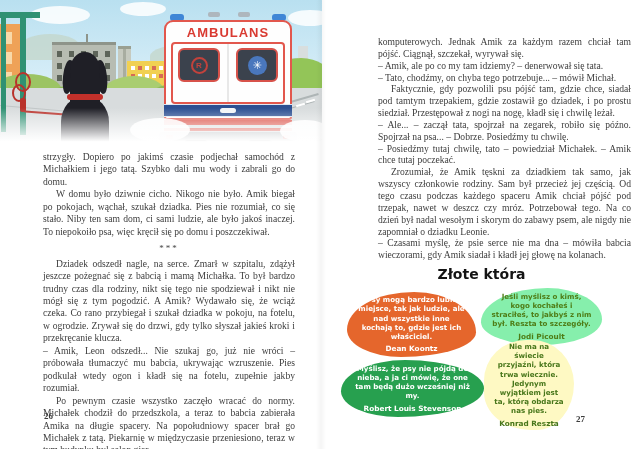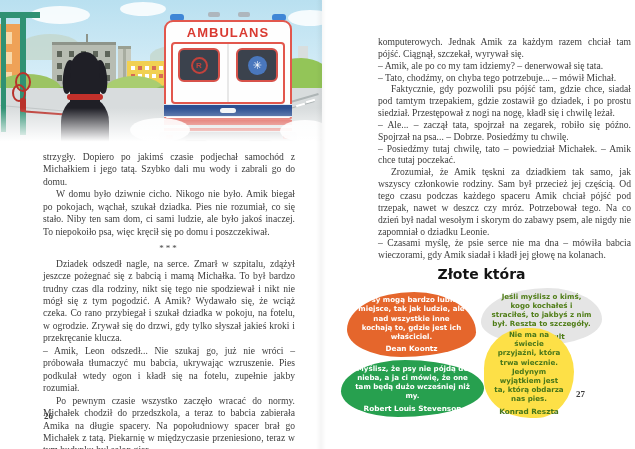--- a/index.html
+++ b/index.html
@@ -73,36 +73,36 @@
   
   .page-text{position:absolute;text-align:justify;font-size:9.6px;line-height:12.45px;color:#3c3c3c;}
   .page-text p{margin:0;}
   .page-text p.indent{text-indent:13px;}
   .left-text{left:43px;top:151px;width:252px;}
   .right-text{left:355px;top:36px;width:253px;line-height:11.85px;margin-left:23px;}
   .separator{text-align:center;letter-spacing:2px;font-size:9px;margin:4px 0 3px 0;color:#444;}
   .pagenum{position:absolute;font-size:9px;font-weight:bold;color:#3c3c3c;
            font-family:"Liberation Serif",serif;}
   .pagenum.left{left:44px;top:411px;}
-  .pagenum.right{left:576px;top:389px;}
+  .pagenum.right{left:576px;top:414px;}
   
   .quotes-heading{position:absolute;left:355px;top:266px;width:253px;text-align:center;
                   font-family:"DejaVu Sans",sans-serif;font-weight:bold;font-size:14px;color:#141414;}
   .bubble{position:absolute;box-sizing:border-box;
           font-family:"DejaVu Sans",sans-serif;font-weight:bold;font-size:7.1px;
           line-height:1.3;text-align:center;display:flex;flex-direction:column;justify-content:center;}
   .bubble p{margin:0;padding:0 10px;}
   .bubble .author{margin-top:3px;font-size:7.3px;}
   .bubble.orange{left:347px;top:292px;width:129px;height:65px;background:#e5662c;color:#ffffff;
                  border-radius:52% 48% 58% 42% / 58% 62% 38% 42%;}
-  .bubble.lime{left:481px;top:288px;width:121px;height:57px;background:#e5e5e5;color:#4e7c15;
+  .bubble.lime{left:481px;top:288px;width:121px;height:57px;background:#86efac;color:#4e7c15;
                border-radius:55% 45% 50% 50% / 60% 55% 45% 40%;}
   .bubble.green{left:341px;top:360px;width:143px;height:57px;background:#27a04f;color:#ffffff;
                 border-radius:45% 55% 60% 40% / 55% 50% 50% 45%;}
-  .bubble.yellow{left:484px;top:328px;width:90px;height:90px;background:#fde047;color:#47761a;
+  .bubble.yellow{left:484px;top:340px;width:90px;height:90px;background:#fef9c3;color:#47761a;
                  border-radius:50% 50% 45% 55% / 48% 52% 55% 45%;}
   .gutter{position:absolute;left:316px;top:0;width:10px;height:449px;
           background:linear-gradient(90deg,rgba(0,0,0,0) 0%,rgba(0,0,0,0.04) 50%,rgba(0,0,0,0) 100%);}
 </style>
 </head>
 <body>
 
 <div class="spread">
 
   <div class="illu">

